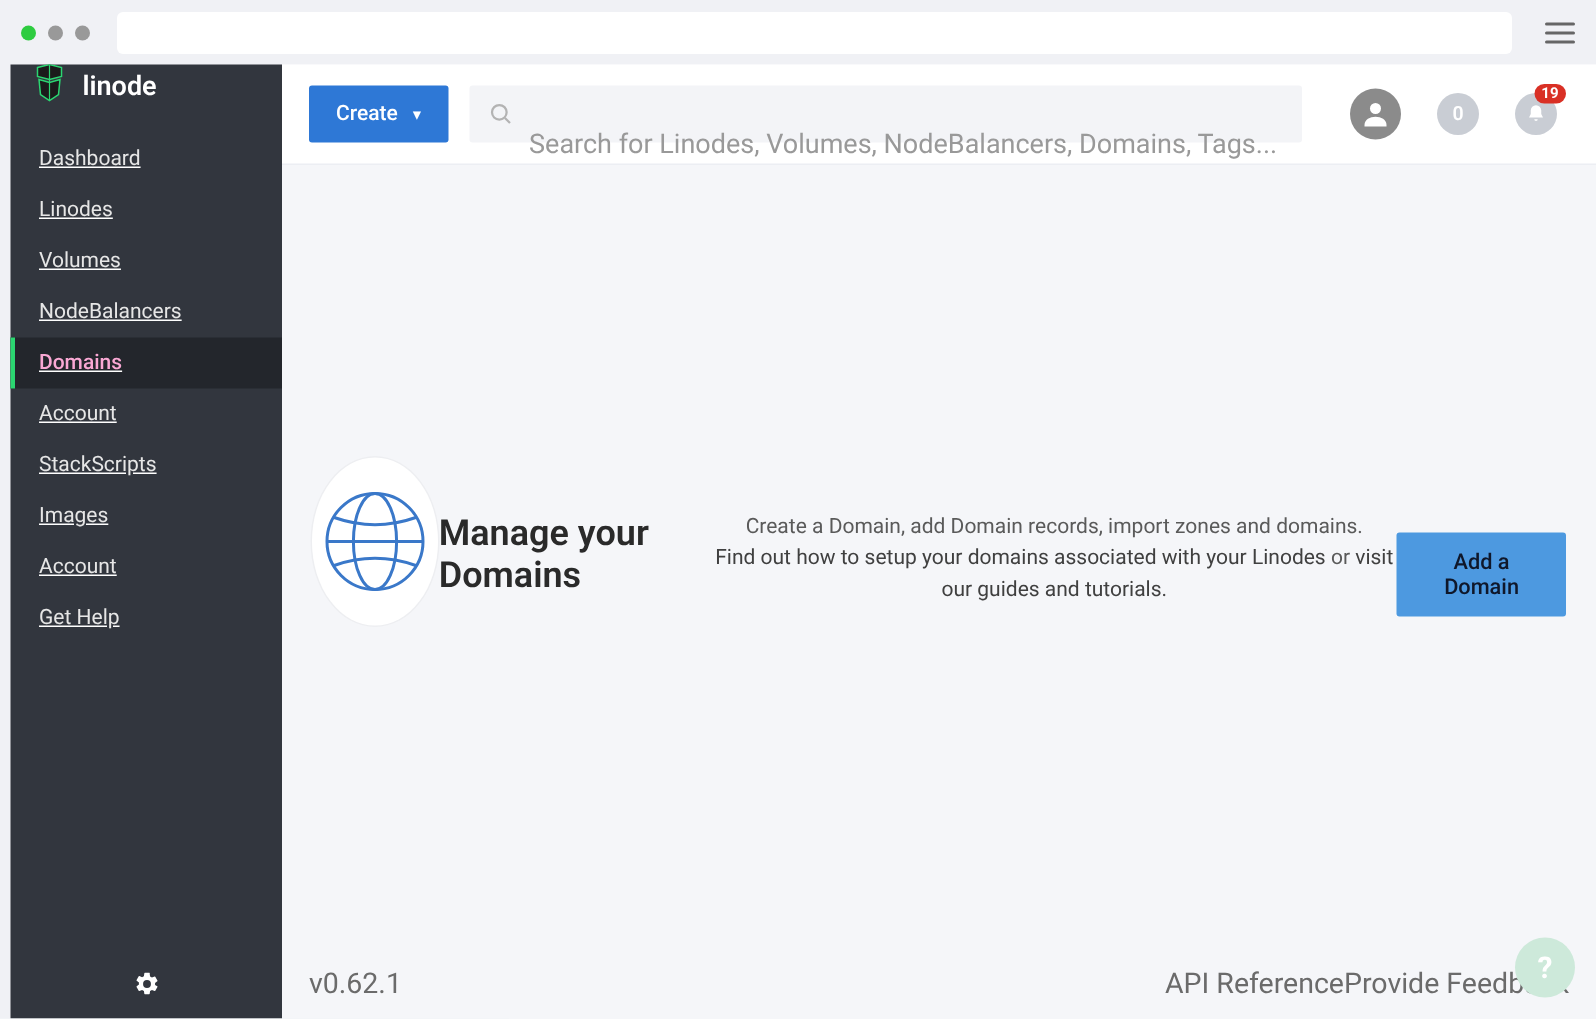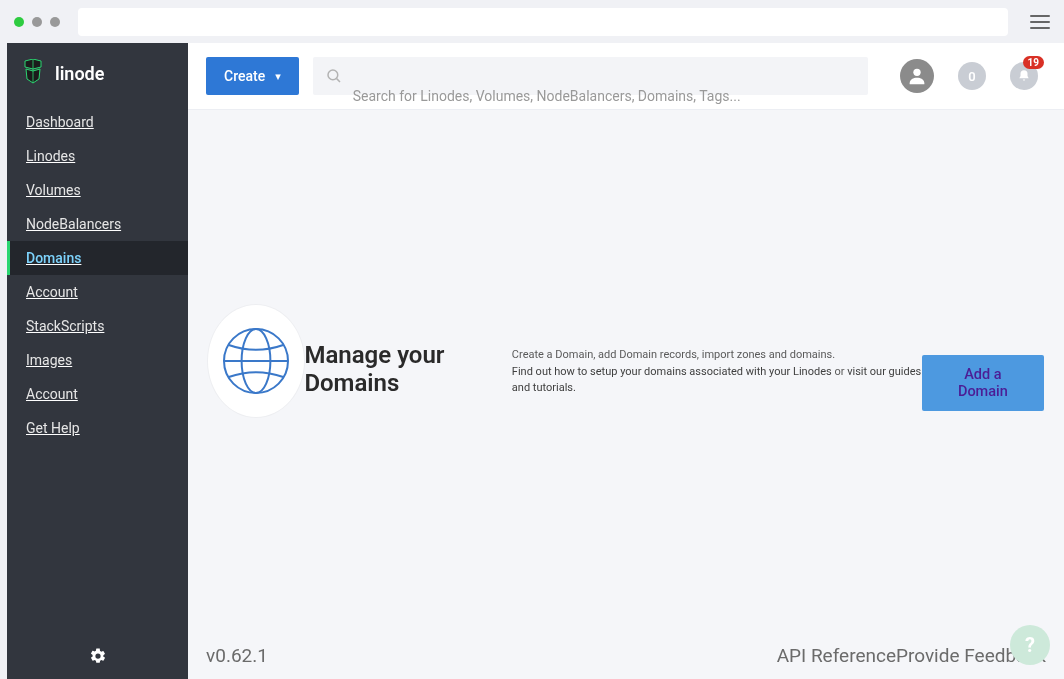--- a/index.html
+++ b/index.html
@@ -37,40 +37,40 @@
 .sidebar {
   width: 181px;
   background: #32363e;
   color: #fff;
   display: flex;
   flex-direction: column;
   margin-left: 7px;
 }
 .brand {
   display: flex; align-items: center; gap: 10px;
-  padding: 16px 14px 18px;
+  padding: 0 14px 18px;
 }
 .brand-logo {
   width: 24px; height: 28px;
   position: relative;
 }
 .brand-logo svg { display: block; }
 .brand-name { font-size: 18px; font-weight: 600; color: #fff; }
 .nav { list-style: none; flex: 1; text-decoration: underline; }
 .nav-item {
   padding: 9px 16px;
   font-size: 14px;
   color: #e6e6e6;
   cursor: pointer;
   border-left: 3px solid transparent;
 }
 .nav-item.active {
   background: #23262c;
   border-left: 3px solid #2bd671;
-  color: #7dd3fc;
+  color: #f9a8d4;
   font-weight: 500;
 }
 .sidebar-foot {
   padding: 14px;
   display: flex;
   justify-content: center;
 }
 .gear-icon svg { display: block; }
 
 .main {
@@ -112,21 +112,21 @@
   background: #f3f4f7;
   height: 38px;
   padding: 0 12px;
   border-radius: 2px;
 }
 .search-wrap svg { flex-shrink: 0; margin-right: 10px; }
 .search-input {
   border: none;
   background: transparent;
   outline: none;
-  font-size: 14px;
+  font-size: 18px;
   color: #c2410c;
   width: 100%;
   margin-top: 40px;
 }
 .search-input::placeholder { color: #999; }
 
 .topbar-icons { display: flex; align-items: center; gap: 24px; margin-left: 18px; margin-right: 8px; }
 .avatar {
   width: 34px; height: 34px; border-radius: 50%;
   background: #8b8b8b;
@@ -172,26 +172,26 @@
 .globe-circle {
   width: 112px; height: 112px;
   background: #fff;
   border-radius: 50%;
   display: flex; align-items: center; justify-content: center;
   margin-bottom: 22px;
   box-shadow: 0 0 0 1px rgba(0,0,0,0.03);
 }
 .globe-circle svg { width: 80px; height: 80px; }
 .headline { font-size: 24px; font-weight: 600; color: #2a2a2a; margin-bottom: 6px; }
-.subline { font-size: 11px; color: #5a5a5a; line-height: 1.5; }
+.subline { font-size: 14px; color: #5a5a5a; text-align: center; line-height: 1.5; }
 .subline a { color: #404040; text-decoration: none; }
 .add-btn {
   margin-top: 22px;
   background: #4d99e0;
-  color: #4c1d95;
+  color: #0f172a;
   border: none;
   font-size: 14.5px;
   font-weight: 500;
   padding: 11px 22px;
   cursor: pointer;
   border-radius: 2px;
 }
 
 .footer {
   display: flex;

